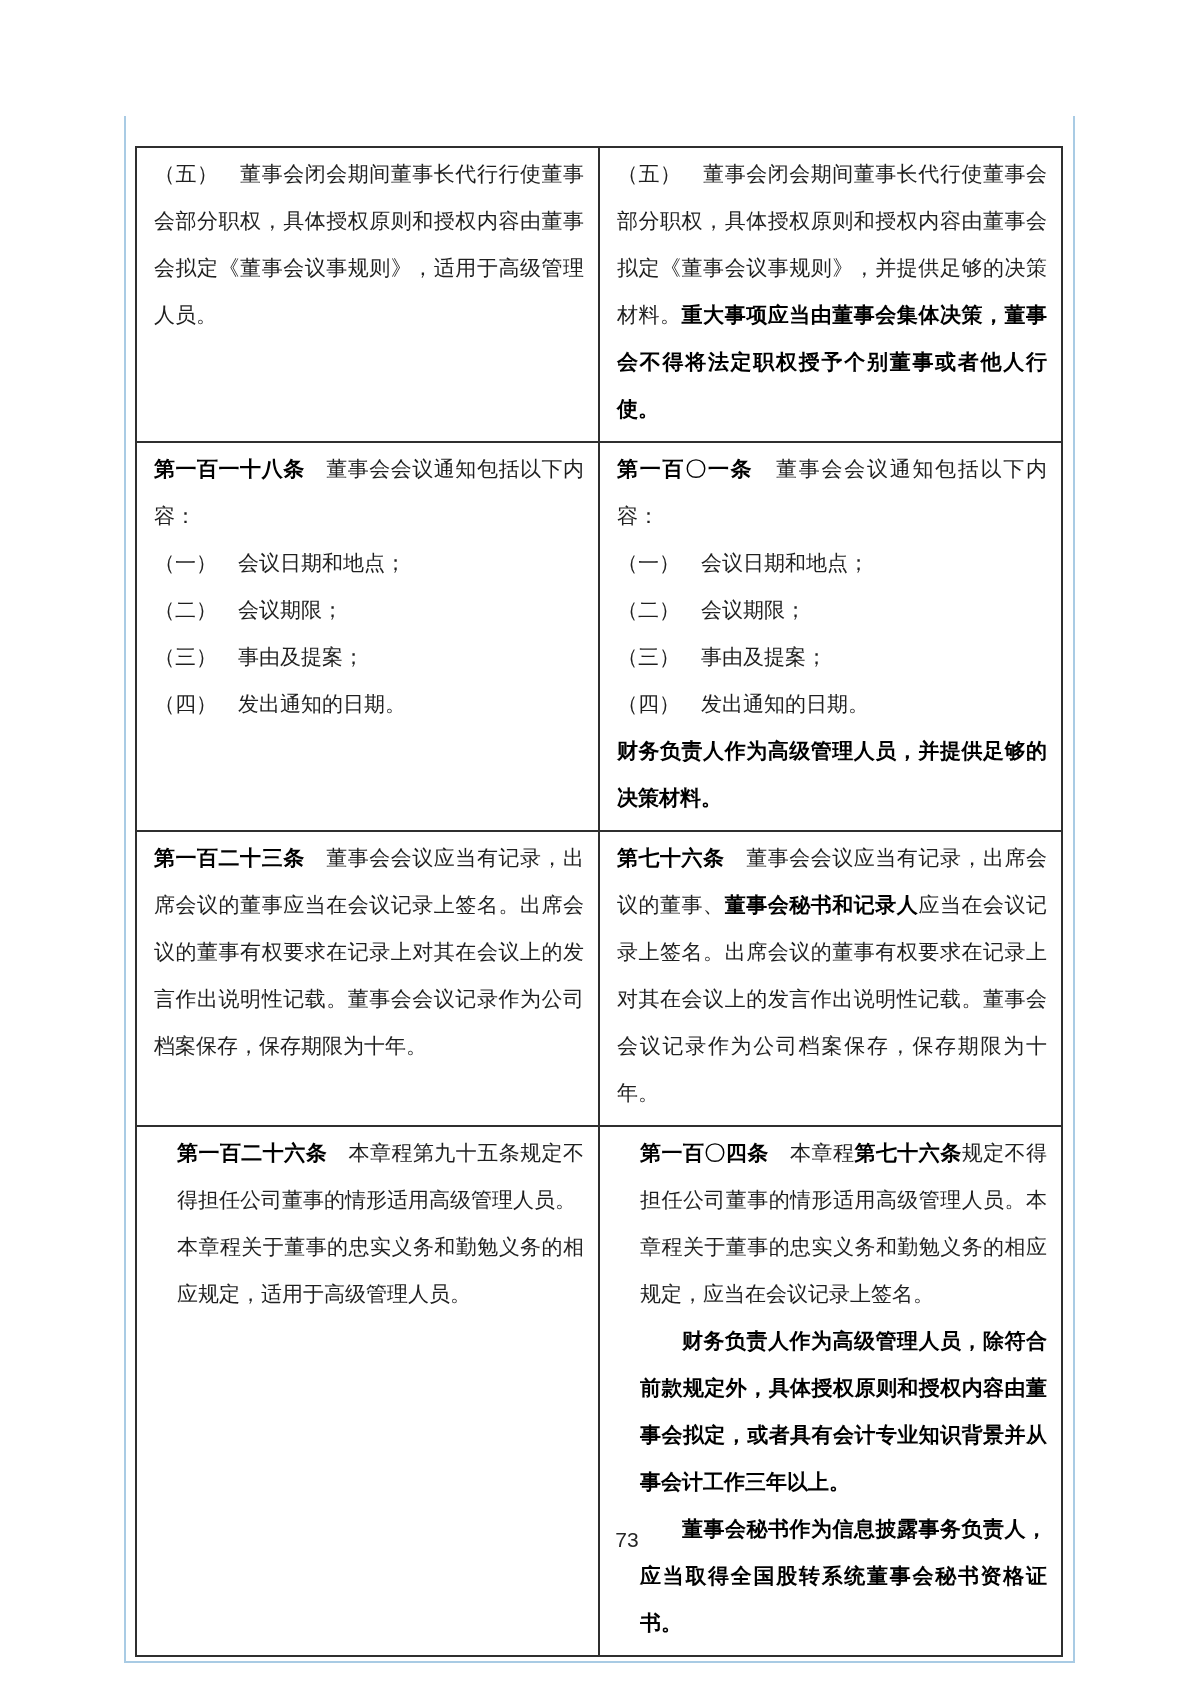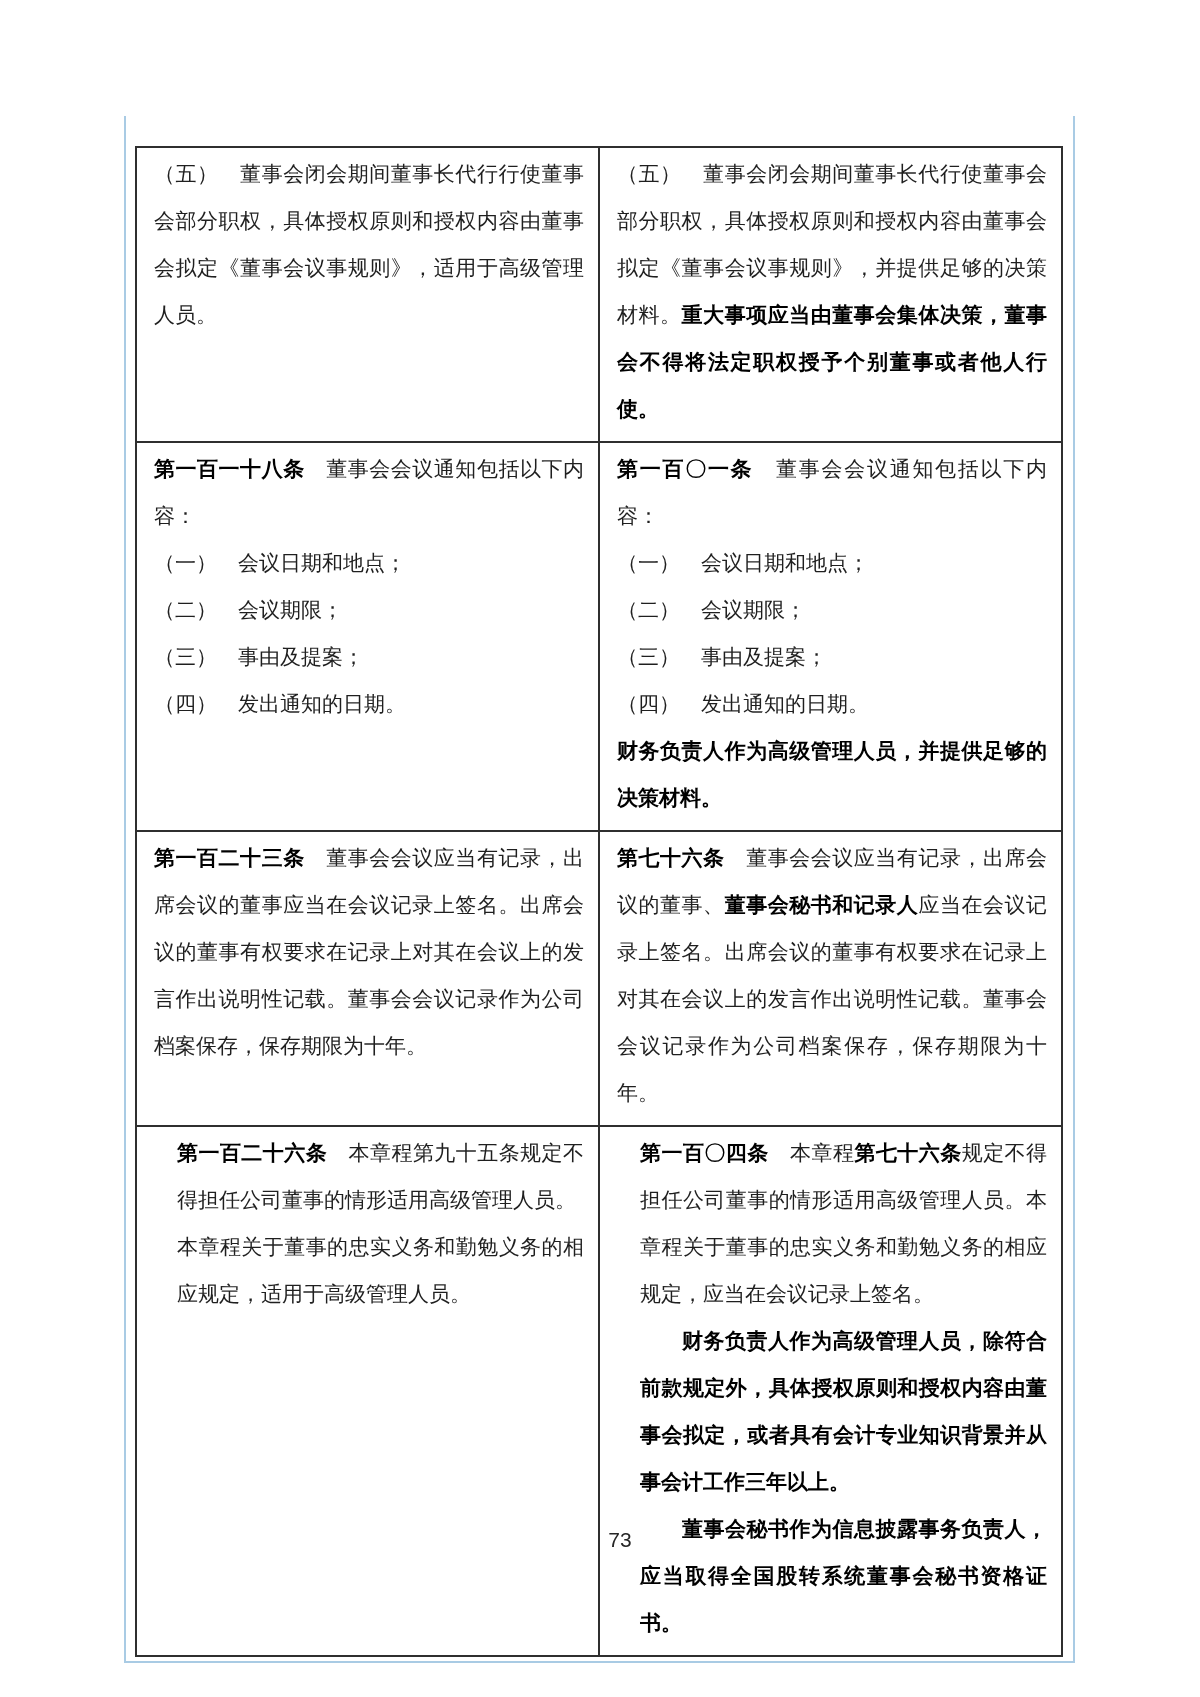--- a/index.html
+++ b/index.html
@@ -55,21 +55,21 @@
   .page-number {
     position: absolute;
     top: 1528px;
     left: 0;
     width: 100%;
     text-align: center;
     font-size: 21px;
     color: #262626;
     font-family: "Liberation Sans", sans-serif;
   }
-  .page-number span { position: relative; left: 20px; }
+  .page-number span { position: relative; left: 27px; }
 </style>
 </head>
 <body>
 
 <div class="page">
 
   <div class="table-frame">
     <table class="cmp">
       <tbody id="cmp-body">
           <tr>

